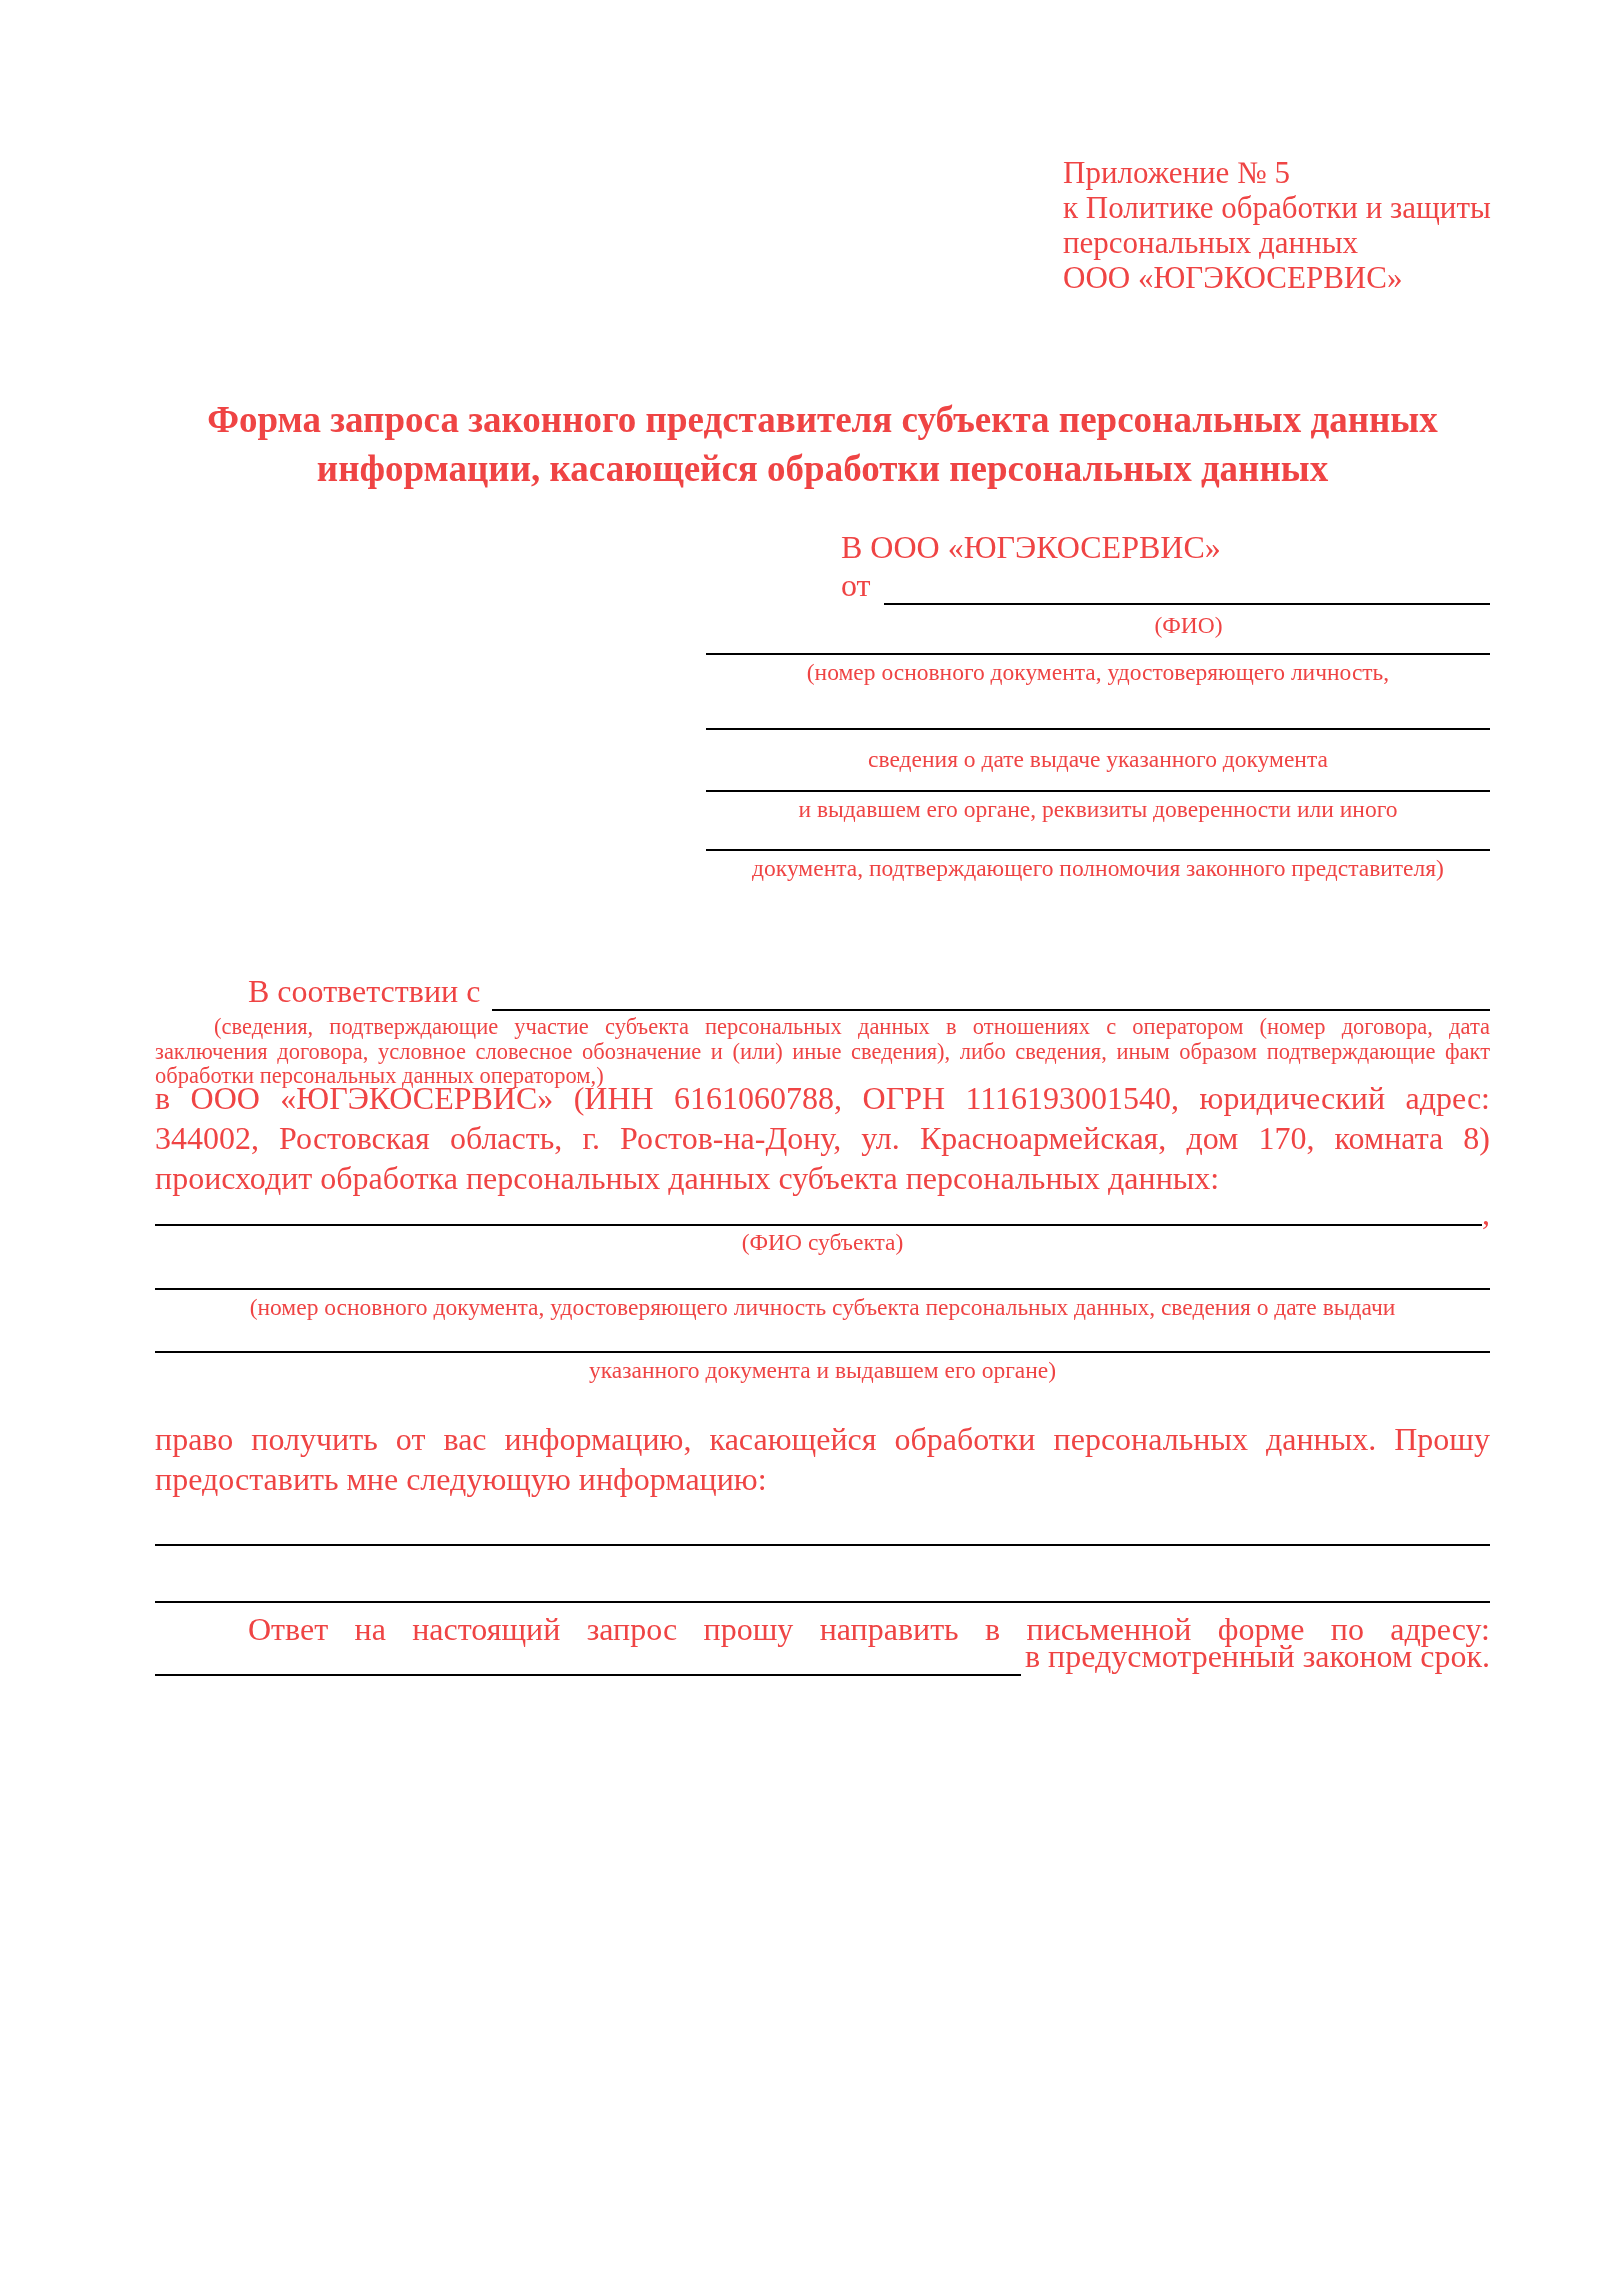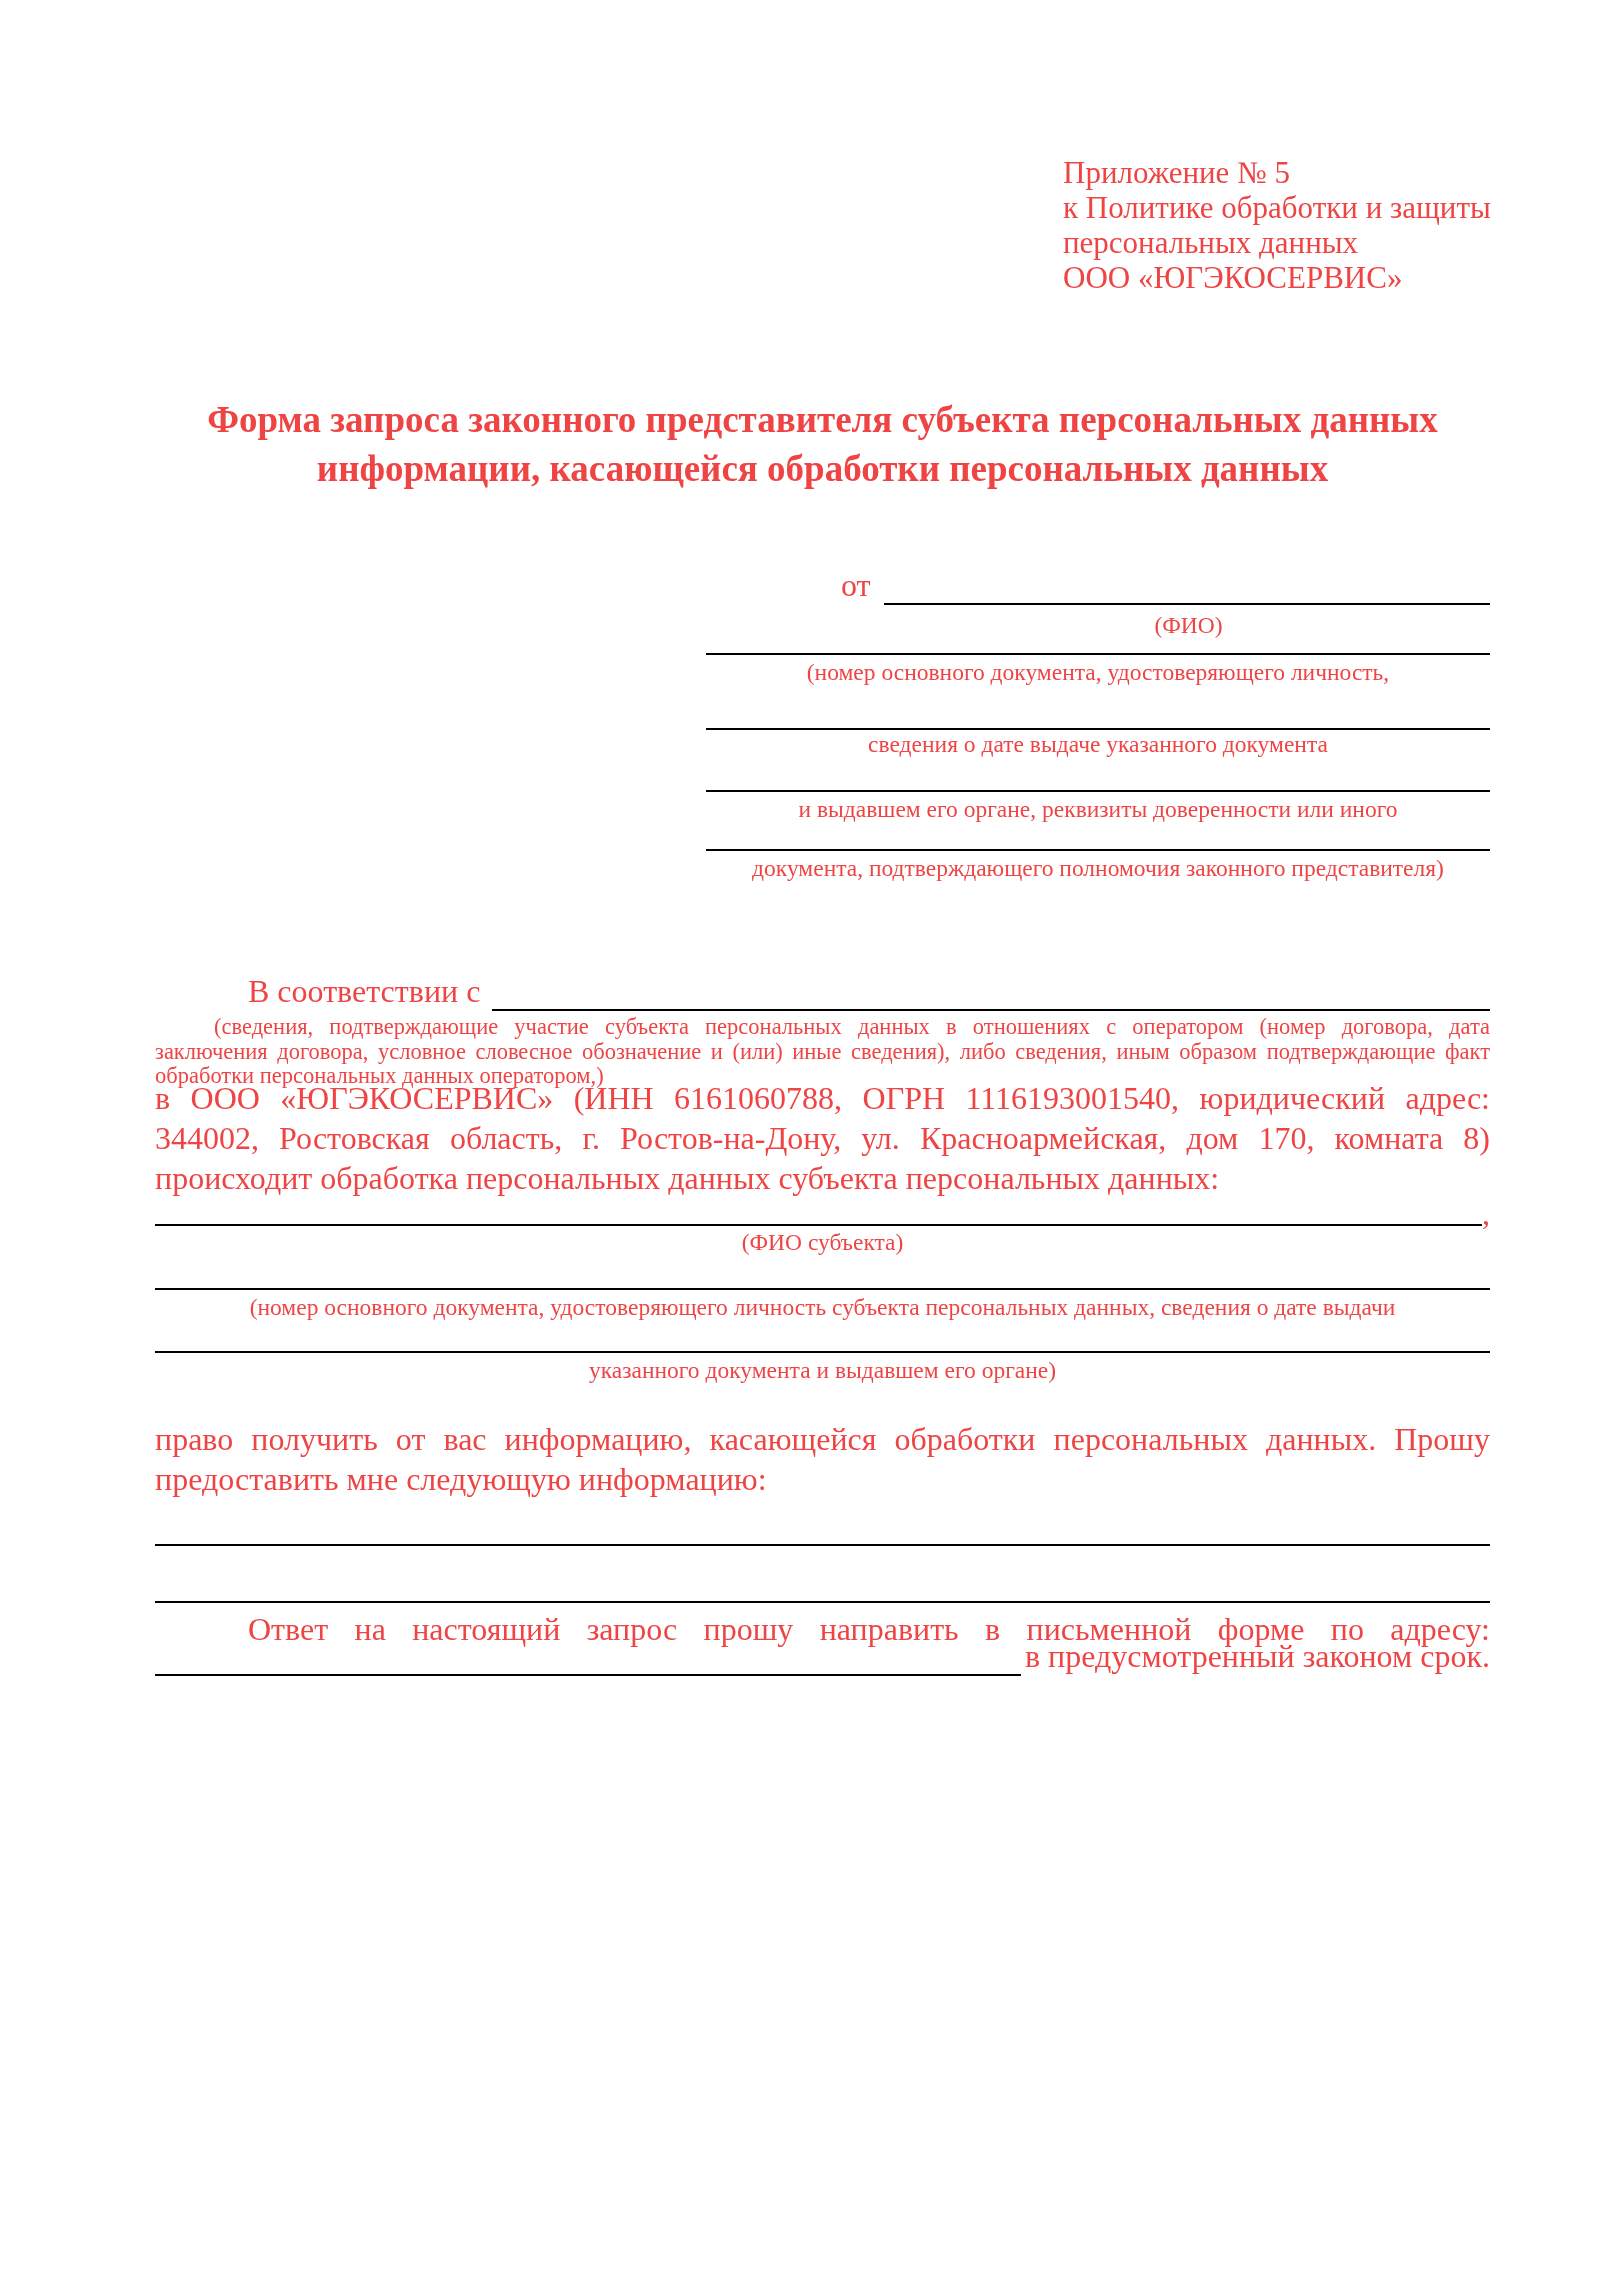--- a/index.html
+++ b/index.html
@@ -32,34 +32,35 @@
     <div>к Политике обработки и защиты</div>
     <div>персональных данных</div>
     <div>ООО «ЮГЭКОСЕРВИС»</div>
   </div>
 
   <div class="abs center" style="top:395px;left:155px;width:1335px;font-size:37px;line-height:49px;font-weight:bold;">
     <div>Форма запроса законного представителя субъекта персональных данных</div>
     <div>информации, касающейся обработки персональных данных</div>
   </div>
 
+  <div class="abs body-text" style="top:527px;left:841px;width:649px;">В ООО «ЮГЭКОСЕРВИС»</div>
 
   <div class="abs row body-text" style="top:568px;left:841px;width:649px;height:37px;">
     <span style="padding-right:13.7px;">от</span>
     <span class="fill" style="height:35px;"></span>
   </div>
   <div class="abs cap-text field-caption" style="top:612px;left:887px;width:603px;">(ФИО)</div>
 
   <div class="abs" style="top:653px;left:706px;width:784px;">
     <div class="rule" style="height:0;"></div>
     <div class="cap-text field-caption" style="margin-top:3.9px;">(номер основного документа, удостоверяющего личность,</div>
   </div>
   <div class="abs" style="top:728px;left:706px;width:784px;">
     <div class="rule" style="height:0;"></div>
-    <div class="cap-text field-caption" style="margin-top:1px;">сведения о дате выдаче указанного документа</div>
+    <div class="cap-text field-caption" style="margin-top:16px;">сведения о дате выдаче указанного документа</div>
   </div>
   <div class="abs" style="top:790px;left:706px;width:784px;">
     <div class="rule" style="height:0;"></div>
     <div class="cap-text field-caption" style="margin-top:3.9px;">и выдавшем его органе, реквизиты доверенности или иного</div>
   </div>
   <div class="abs" style="top:849px;left:706px;width:784px;">
     <div class="rule" style="height:0;"></div>
     <div class="cap-text field-caption" style="margin-top:3.9px;">документа, подтверждающего полномочия законного представителя)</div>
   </div>
 

